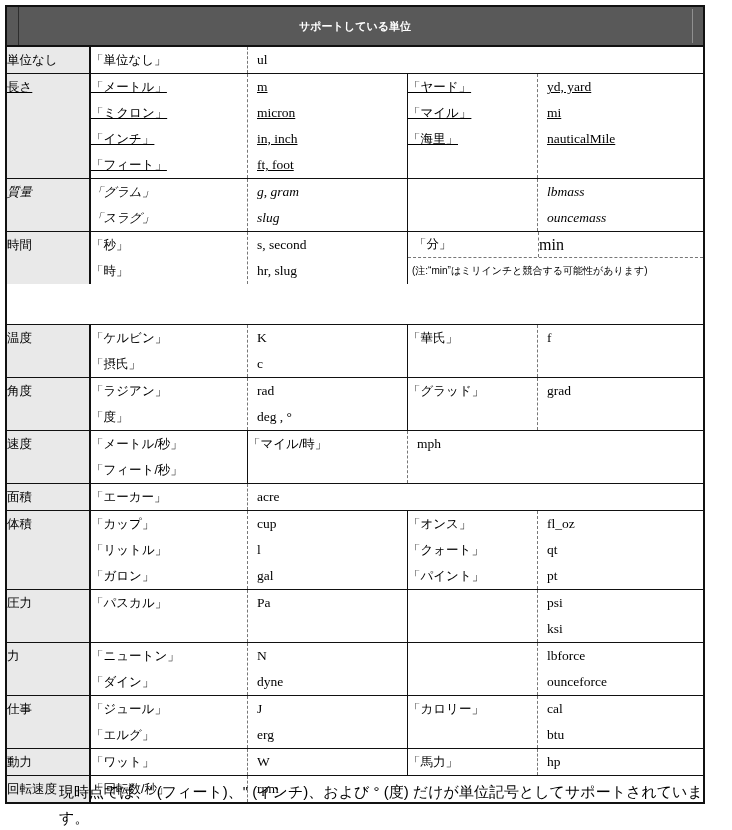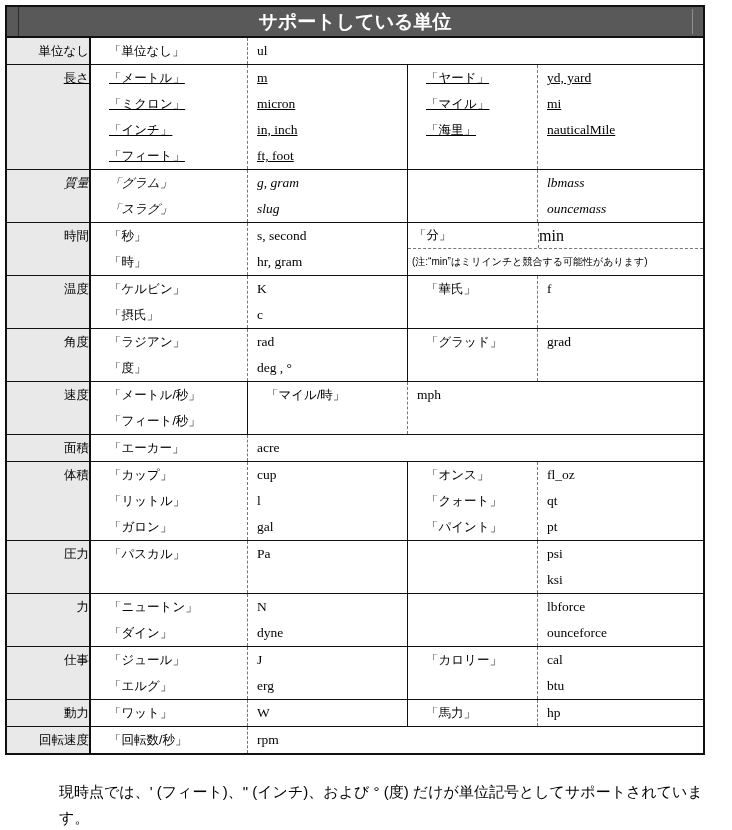--- a/index.html
+++ b/index.html
@@ -10,35 +10,35 @@
     --dash-color:#777777;
   }
   *{margin:0;padding:0;box-sizing:border-box;}
   html,body{width:732px;height:830px;background:#ffffff;
     font-family:"Liberation Sans","DejaVu Sans",sans-serif;color:#000;}
   .page{position:relative;width:732px;height:830px;background:#fff;overflow:hidden;}
 
   .units-table{position:absolute;left:5px;top:5px;width:700px;
     border:2px solid var(--border-color);background:#fff;}
 
-  .thead{height:31px;background:var(--header-bg);color:var(--header-text);
-    font-size:19px;font-weight:bold;display:flex;align-items:center;justify-content:center;
+  .thead{height:40px;background:var(--header-bg);color:var(--header-text);
+    font-size:11px;font-weight:bold;display:flex;align-items:center;justify-content:center;
     border-bottom:2px solid var(--border-color);position:relative;font-family:Liberation Serif, serif;}
   .thead::before{content:"";position:absolute;left:11px;top:0;bottom:0;width:1px;background:#2e2e2e;}
   .thead::after{content:"";position:absolute;right:10px;top:2px;bottom:2px;width:1px;background:#8f8f8f;}
 
   .trow{display:grid;grid-template-columns:84px 156px 160px 130px 1fr;background:#fff;}
   .trow + .trow{border-top:1px solid var(--border-color);}
 
   .cat{background:var(--category-bg);border-right:2px solid var(--border-color);
-    text-align:right;font-size:12.5px;line-height:26px;}
+    text-align:left;font-size:12.5px;line-height:26px;}
 
   .cell{min-height:26px;}
   .line{height:26px;display:flex;align-items:center;overflow:hidden;white-space:nowrap;}
-  .lbl .line{font-size:12.5px;padding-left:18px;}
+  .lbl .line{font-size:12.5px;padding-left:0;}
   .sym{border-left:1px dashed var(--dash-color);
     font-family:"Liberation Serif","DejaVu Serif",serif;}
   .sym .line{font-size:13.5px;padding-left:9px;}
   .l2{border-left:1px solid var(--border-color);}
   .spanx{grid-column:3/6;}
 
   .rightwrap{grid-column:4/6;border-left:1px solid var(--border-color);}
   .minrow{display:grid;grid-template-columns:130px 1fr;height:26px;
     border-bottom:1px dashed var(--dash-color);}
   .minrow .line{height:25px;}
@@ -112,31 +112,31 @@
           </div>
         </div>
         <div class="trow" style="min-height: 52px;">
           <div class="cat">時間</div>
           <div class="cell lbl">
             <div class="line">「秒」</div>
             <div class="line">「時」</div>
           </div>
           <div class="cell sym">
             <div class="line">s, second</div>
-            <div class="line">hr, gram</div>
+            <div class="line">hr, slug</div>
           </div>
           <div class="rightwrap">
             <div class="minrow">
               <div class="line lblline">「分」</div>
               <div class="line sym">min</div>
             </div>
             <div class="note">(注:“min”はミリインチと競合する可能性があります)</div>
           </div>
         </div>
-        <div class="trow" style="min-height: 52px;">
+        <div class="trow" style="min-height: 52px; margin-top: 40px;">
           <div class="cat">温度</div>
           <div class="cell lbl">
             <div class="line">「ケルビン」</div>
             <div class="line">「摂氏」</div>
           </div>
           <div class="cell sym">
             <div class="line">K</div>
             <div class="line">c</div>
           </div>
           <div class="cell lbl l2">

